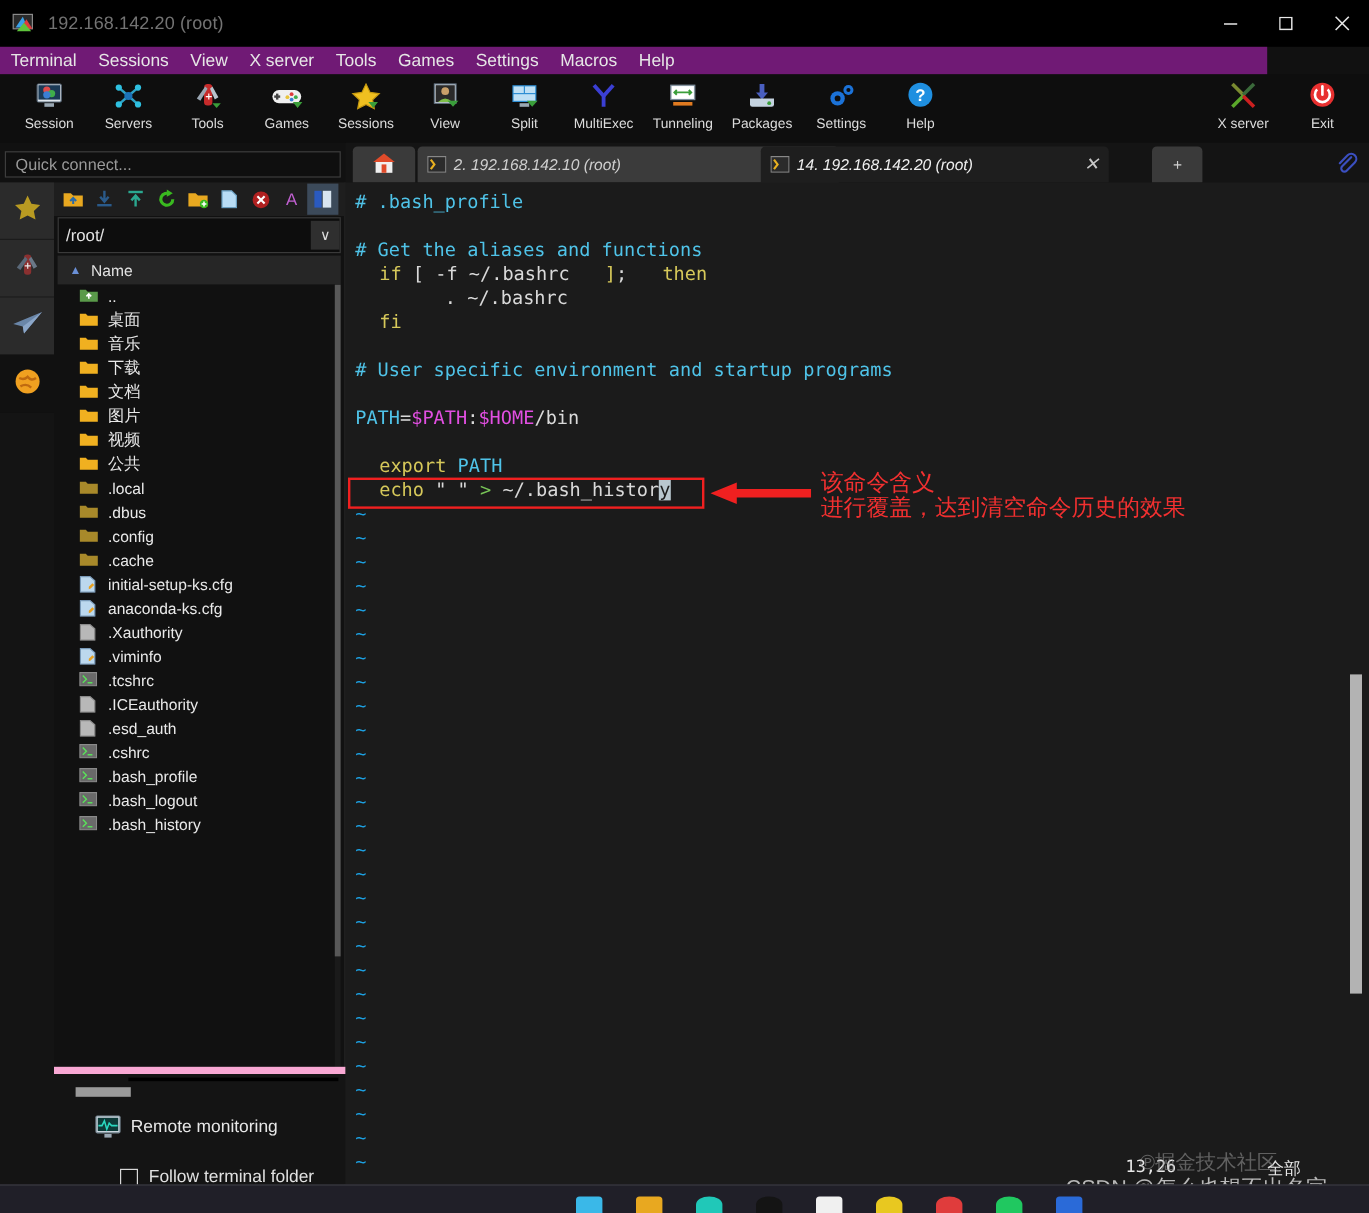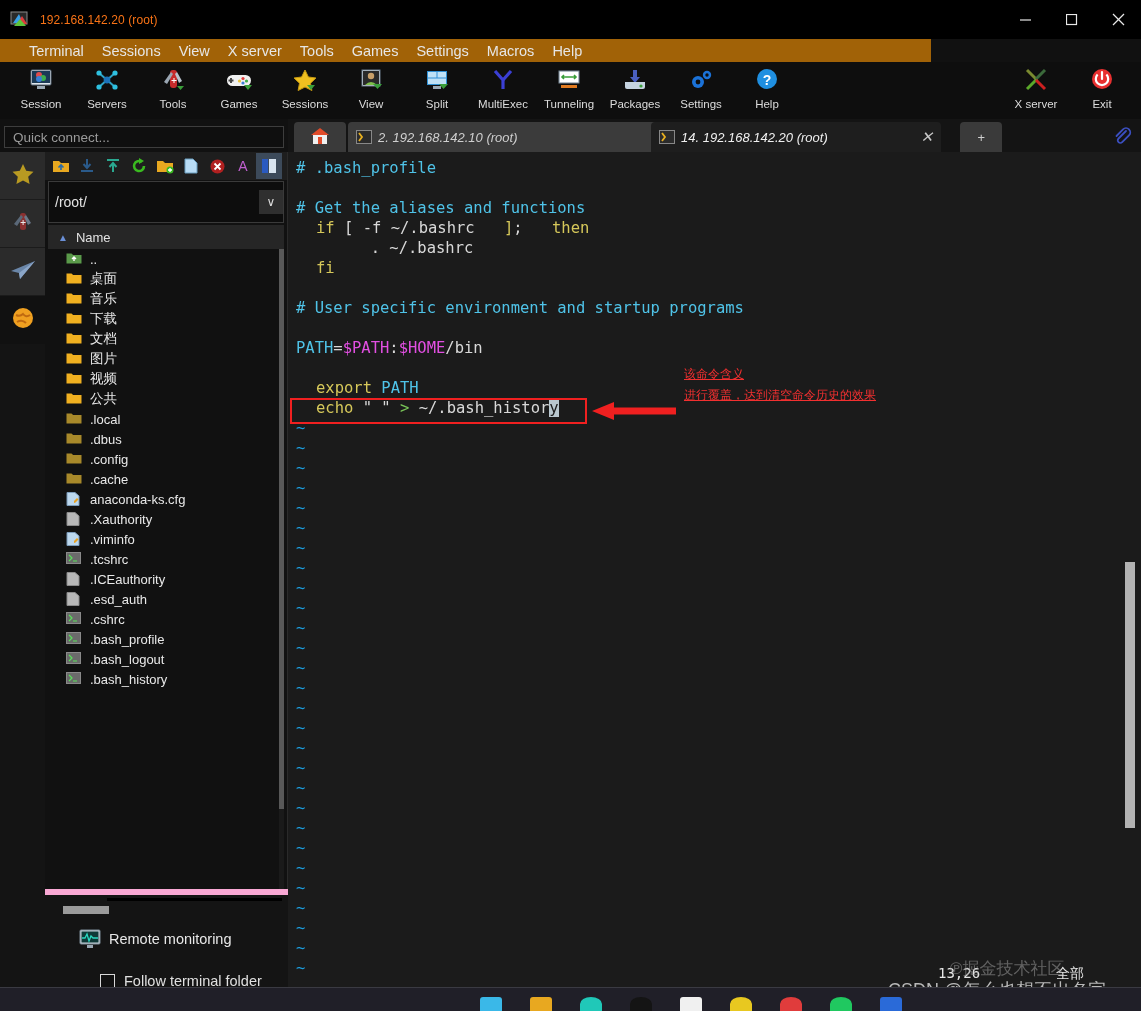--- a/index.html
+++ b/index.html
@@ -14,33 +14,33 @@
   
   .titlebar {
     position: absolute; top: 0; left: 0; width: 1141px; height: 39px;
     background: #000; display: flex; align-items: center;
   }
   .titlebar .tb-icon {
     width: 20px; height: 20px; margin-left: 10px; margin-right: 10px;
     position: relative; flex: none;
   }
   .titlebar .tb-title {
-    color: #f97316; font-size: 12px; letter-spacing: .1px; text-align: right;
+    color: #737373; font-size: 15px; letter-spacing: .1px; text-align: right;
   }
   .win-ctrls { position: absolute; right: 0; top: 0; height: 39px; display: flex; }
   .win-btn {
     width: 46px; height: 39px; display: flex; align-items: center; justify-content: center;
     color: #e8e8e8;
   }
   .win-btn svg { display: block; }
 
   
   .menubar {
-    position: absolute; top: 39px; left: 0; width: 931px; height: 23px;
-    background: #a16207; display: flex; align-items: center; padding-left: 20px;
+    position: absolute; top: 39px; left: 0; width: 1056px; height: 23px;
+    background: #701a75; display: flex; align-items: center; padding-left: 0;
   }
   .menu-item {
     color: #e6e6e6; font-size: 14.5px; padding: 2px 9px; white-space: nowrap;
   }
 
   
   .toolbar {
     position: absolute; top: 62px; left: 0; width: 1141px; height: 57px;
     background: #0e0e0e; display: flex; align-items: flex-start; padding-left: 8px;
   }
@@ -59,21 +59,21 @@
     font-style: italic;
   }
   .tab {
     position: absolute; top: 3px; height: 30px; display: flex; align-items: center;
     background: #3a3a3a; color: #cfcfcf; font-size: 13px;
     border-top-left-radius: 4px; border-top-right-radius: 4px;
     padding: 0 8px;
   }
   .tab.home { left: 6px; width: 52px; justify-content: center; background: #3a3a3a; }
   .tab.t1 { left: 60px; width: 351px; background: #3b3b3b; }
-  .tab.t2 { left: 363px; width: 290px; background: #1e1e1e; color: #f0f0f0; align-items: center; }
+  .tab.t2 { left: 346px; width: 290px; background: #1e1e1e; color: #f0f0f0; align-items: center; }
   .tab.plus { left: 672px; width: 42px; background: #3a3a3a; justify-content: center; }
   .tab .tico { margin-right: 6px; display: flex; }
   .tab .tx { flex: 1; white-space: nowrap; overflow: hidden; }
   .tab .tclose { color: #c8c8c8; font-size: 15px; margin-left: 6px; }
   .clip {
     position: absolute; right: 8px; top: 6px; width: 22px; height: 22px;
     display: flex; align-items: center; justify-content: center;
   }
 
   
@@ -100,21 +100,21 @@
     position: absolute; top: 152px; left: 45px; width: 243px; height: 835px;
     background: #111; border-right: 1px solid #2a2a2a;
   }
   .sb-toolbar {
     height: 28px; background: #1e1e1e; display: flex; align-items: center;
     padding-left: 3px;
   }
   .sb-tool { width: 26px; height: 26px; display: flex; align-items: center; justify-content: center; }
   .sb-tool.sel { background: #3c4a5a; }
   .sb-path {
-    height: 42px; margin: 1px 3px 0 3px; background: #0d0d0d; border: 1px solid #3a3a3a;
+    height: 30px; margin: 1px 3px 0 3px; background: #0d0d0d; border: 1px solid #3a3a3a;
     display: flex; align-items: center;
   }
   .sb-path .p { flex: 1; color: #e4e4e4; font-size: 14px; padding-left: 6px; }
   .sb-path .chev {
     width: 24px; height: 24px; background: #2f2f2f; color: #ddd; font-size: 12px;
     display: flex; align-items: center; justify-content: center;
   }
   .sb-head {
     height: 24px; margin: 2px 3px 0 3px; background: #262626;
     display: flex; align-items: center; color: #e2e2e2; font-size: 13px;
@@ -184,22 +184,22 @@
   .vim-status .pos { position: absolute; left: 650px; top: 2px; }
   .vim-status .all { position: absolute; left: 768px; top: 2px; }
 
   
   .ann-box {
     position: absolute; left: 290px; top: 398px; width: 297px; height: 26px;
     border: 2px solid #f02020; pointer-events: none;
   }
   .ann-arrow { position: absolute; left: 592px; top: 398px; width: 84px; height: 26px; }
   .ann-text {
-    position: absolute; left: 684px; top: 364px; width: 420px;
-    color: #f23030; font-size: 12px; line-height: 21px; text-decoration: underline;
+    position: absolute; left: 684px; top: 392px; width: 420px;
+    color: #f23030; font-size: 19px; line-height: 21px;
   }
   .ann-text div { white-space: nowrap; }
 
   
   .wm1 {
     position: absolute; left: 950px; top: 957px; color: #9a9a9a; font-size: 17px;
     opacity: .55; white-space: nowrap;
   }
   .wm2 {
     position: absolute; left: 888px; top: 978px; color: #d5d5d5; font-size: 18px;
@@ -662,20 +662,27 @@
           <span class="fico"><svg width="16" height="13" viewBox="0 0 16 13">
               <path d="M0.5 1.5 h5 l1.6 1.6 h8.4 v8.4 h-15 z" fill="#a8892a"></path>
             </svg></span>
           <span class="nm">.config</span>
         </div>
         <div class="sb-row">
           <span class="fico"><svg width="16" height="13" viewBox="0 0 16 13">
               <path d="M0.5 1.5 h5 l1.6 1.6 h8.4 v8.4 h-15 z" fill="#a8892a"></path>
             </svg></span>
           <span class="nm">.cache</span>
+        </div>
+        <div class="sb-row">
+          <span class="fico"><svg width="14" height="14" viewBox="0 0 14 14">
+              <path d="M1 0.5 h8 l4 3.5 v9.5 h-12 z" fill="#bcd8ee" stroke="#7a9ab8"></path>
+              <path d="M8 9 L11 6 l1.5 1.5 L9.5 10.5 L8 11 z" fill="#e8a020"></path>
+            </svg></span>
+          <span class="nm">initial-setup-ks.cfg</span>
         </div>
         <div class="sb-row">
           <span class="fico"><svg width="14" height="14" viewBox="0 0 14 14">
               <path d="M1 0.5 h8 l4 3.5 v9.5 h-12 z" fill="#bcd8ee" stroke="#7a9ab8"></path>
               <path d="M8 9 L11 6 l1.5 1.5 L9.5 10.5 L8 11 z" fill="#e8a020"></path>
             </svg></span>
           <span class="nm">anaconda-ks.cfg</span>
         </div>
         <div class="sb-row">
           <span class="fico"><svg width="14" height="14" viewBox="0 0 14 14">

